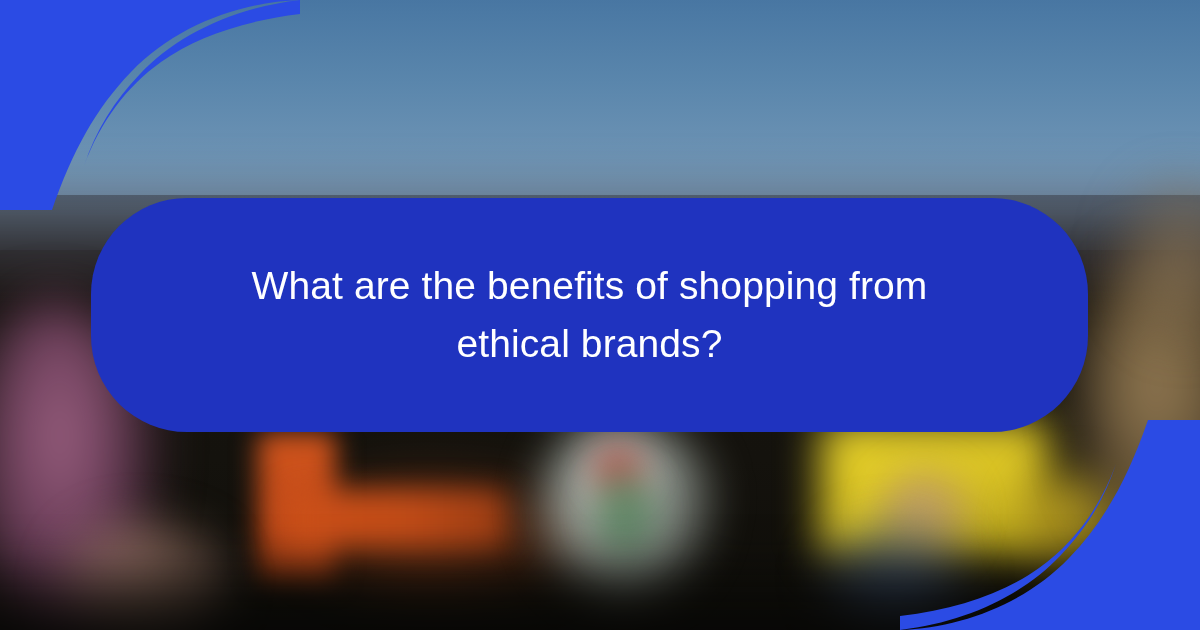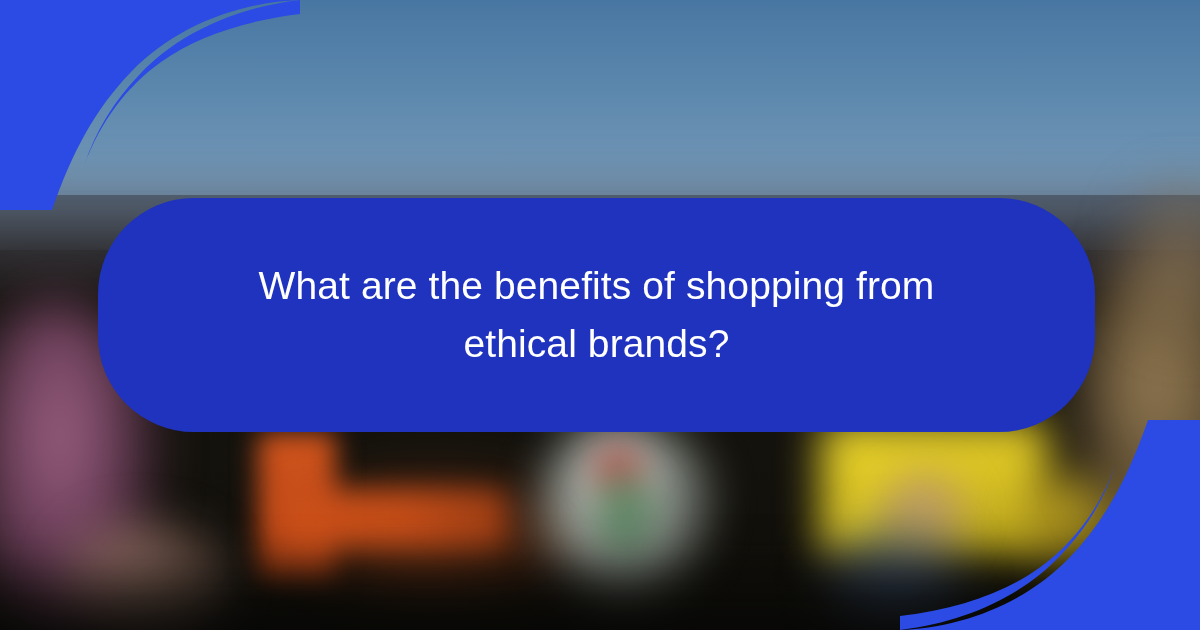--- a/index.html
+++ b/index.html
@@ -209,21 +209,21 @@
   .swoosh {
     position: absolute;
     pointer-events: none;
   }
   .swoosh-tl { left: 0; top: 0; }
   .swoosh-br { right: 0; bottom: 0; }
 
   
   .card {
     position: absolute;
-    left: 98px;
+    left: 91px;
     top: 198px;
     width: 997px;
     height: 234px;
     background: #1f33bf;
     border-radius: 96px;
     display: flex;
     align-items: center;
     justify-content: center;
     box-sizing: border-box;
     padding: 0 120px;

